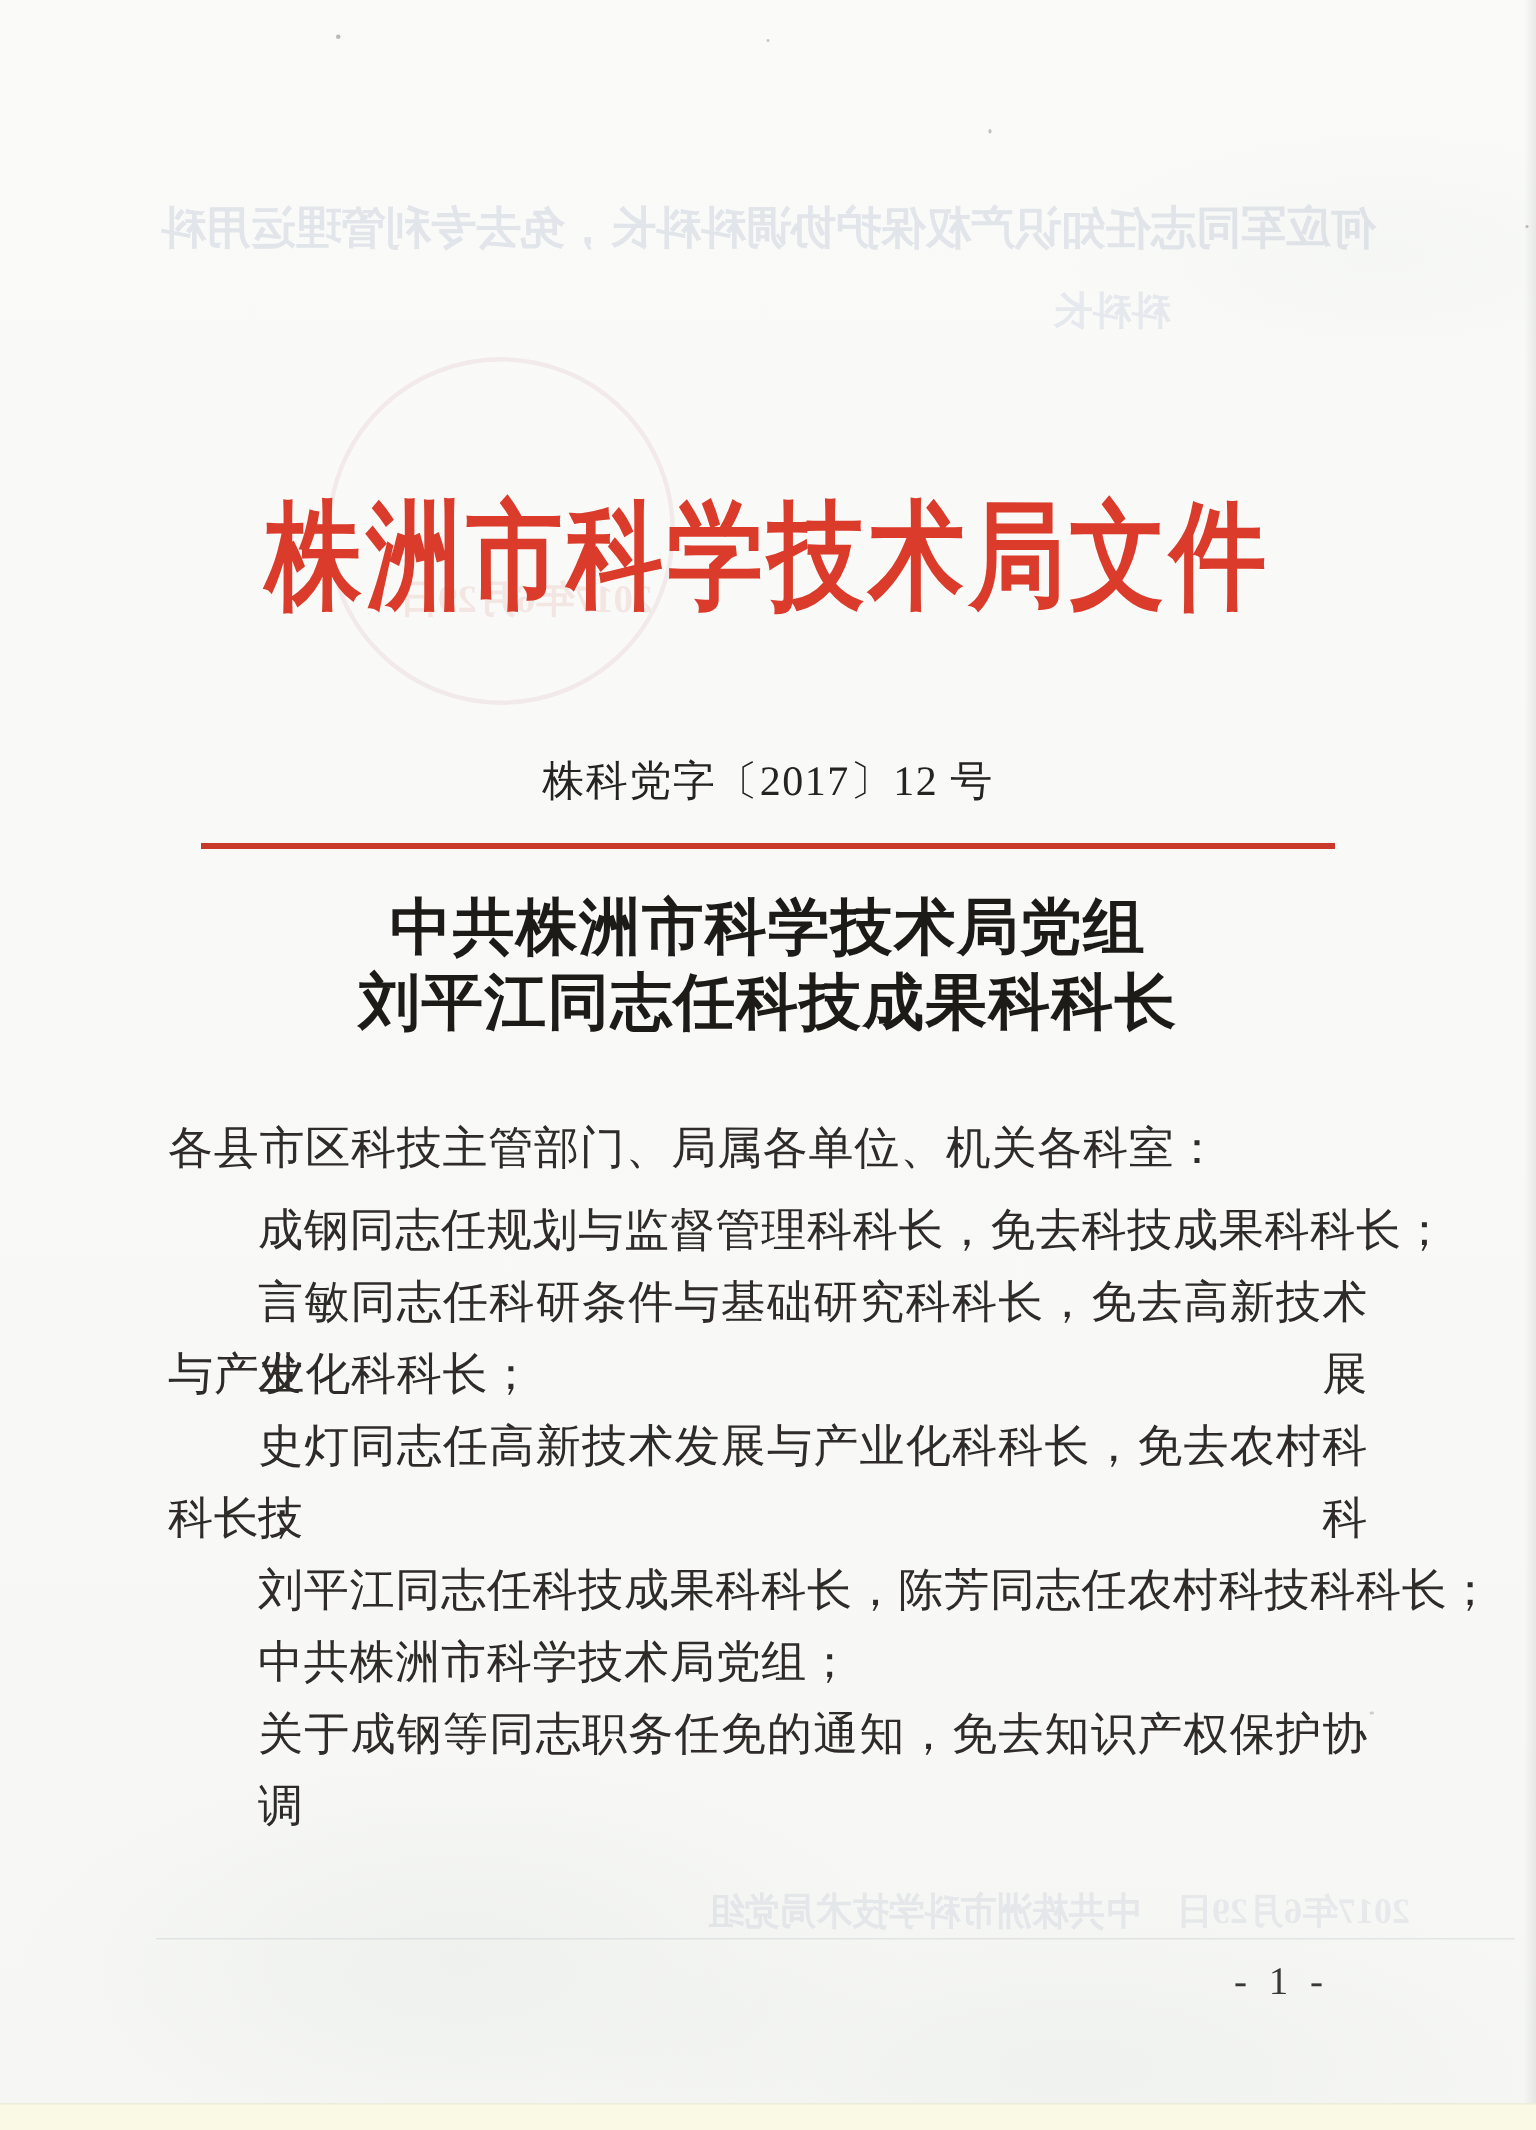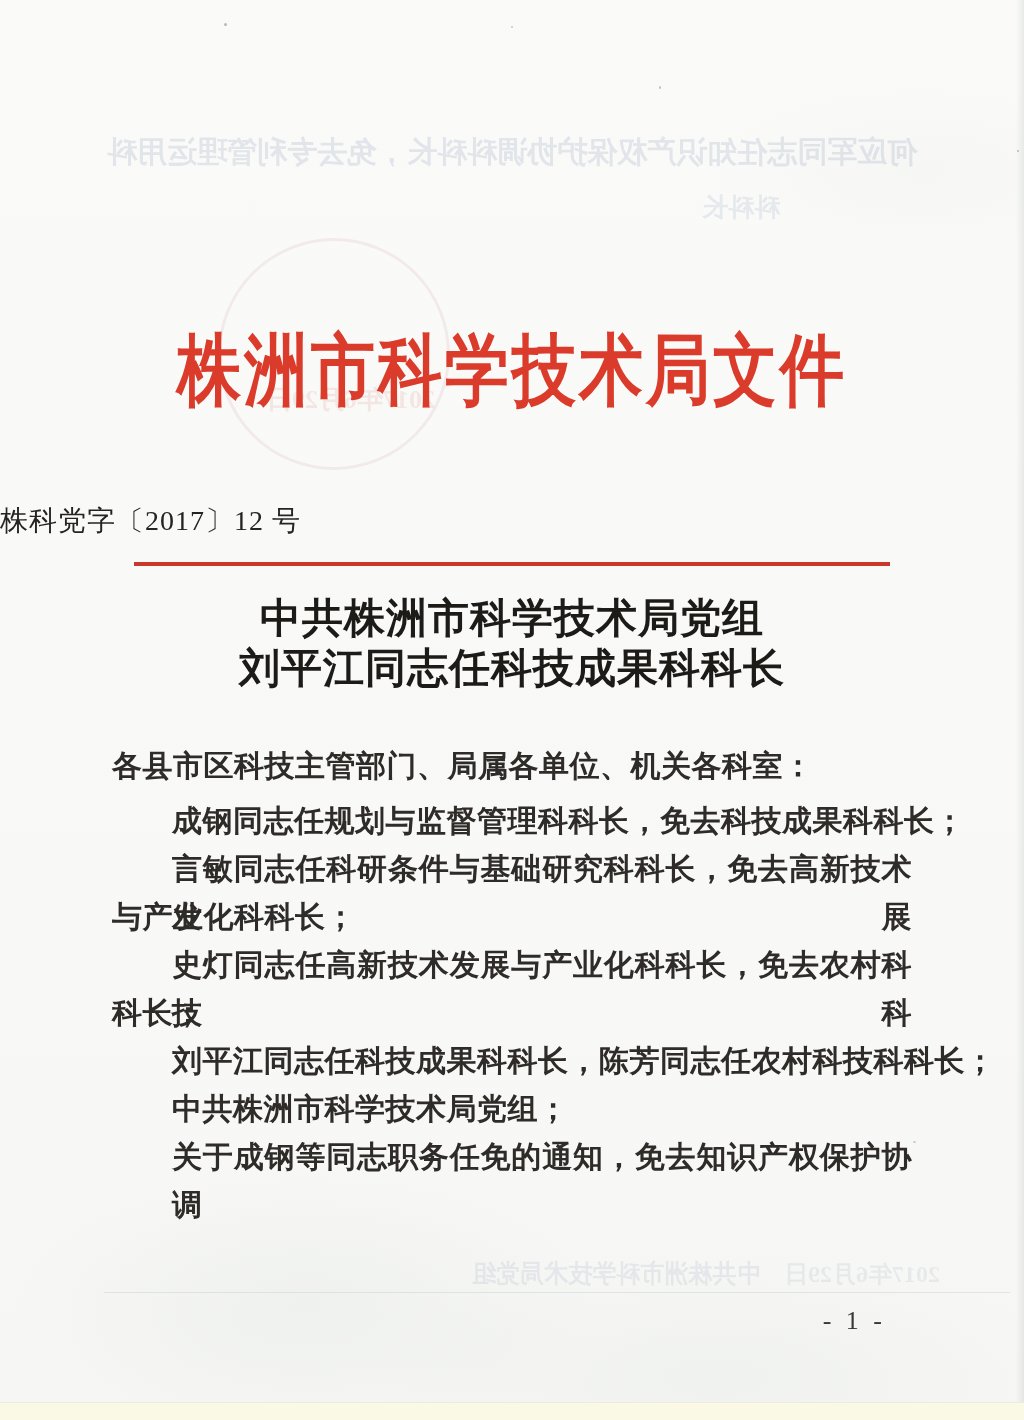--- a/index.html
+++ b/index.html
@@ -40,21 +40,21 @@
     font-weight:900;
     font-size:64px;
     letter-spacing:3px;
     color:var(--header-red,#da3b2a);
     transform:scaleY(1.22);
     transform-origin:center top;
     white-space:nowrap;
   }
   .doc-number{
     position:absolute;left:0;right:0;top:502px;
-    text-align:left;
+    text-align:center;
     font-size:28px;
     letter-spacing:1px;
     color:#262421;
   }
   .red-rule{
     position:absolute;left:134px;top:562px;
     width:756px;height:4px;
     background:var(--rule-red,#c9392b);
   }
 
@@ -73,21 +73,20 @@
   
   .doc-body{
     position:absolute;left:112px;top:742px;width:800px;
     font-size:30px;
     color:var(--body-text,#2e2b28);
   }
   .body-line{
     height:48px;line-height:48px;
     white-space:nowrap;
     letter-spacing:0.5px;
-    font-weight:bold;
   }
   .body-line.indent{padding-left:60px;}
   .body-line.justify{
     white-space:normal;
     text-align:justify;
     text-align-last:justify;
   }
   .body-line:first-child{margin-bottom:7px;}
 
   .page-number{

